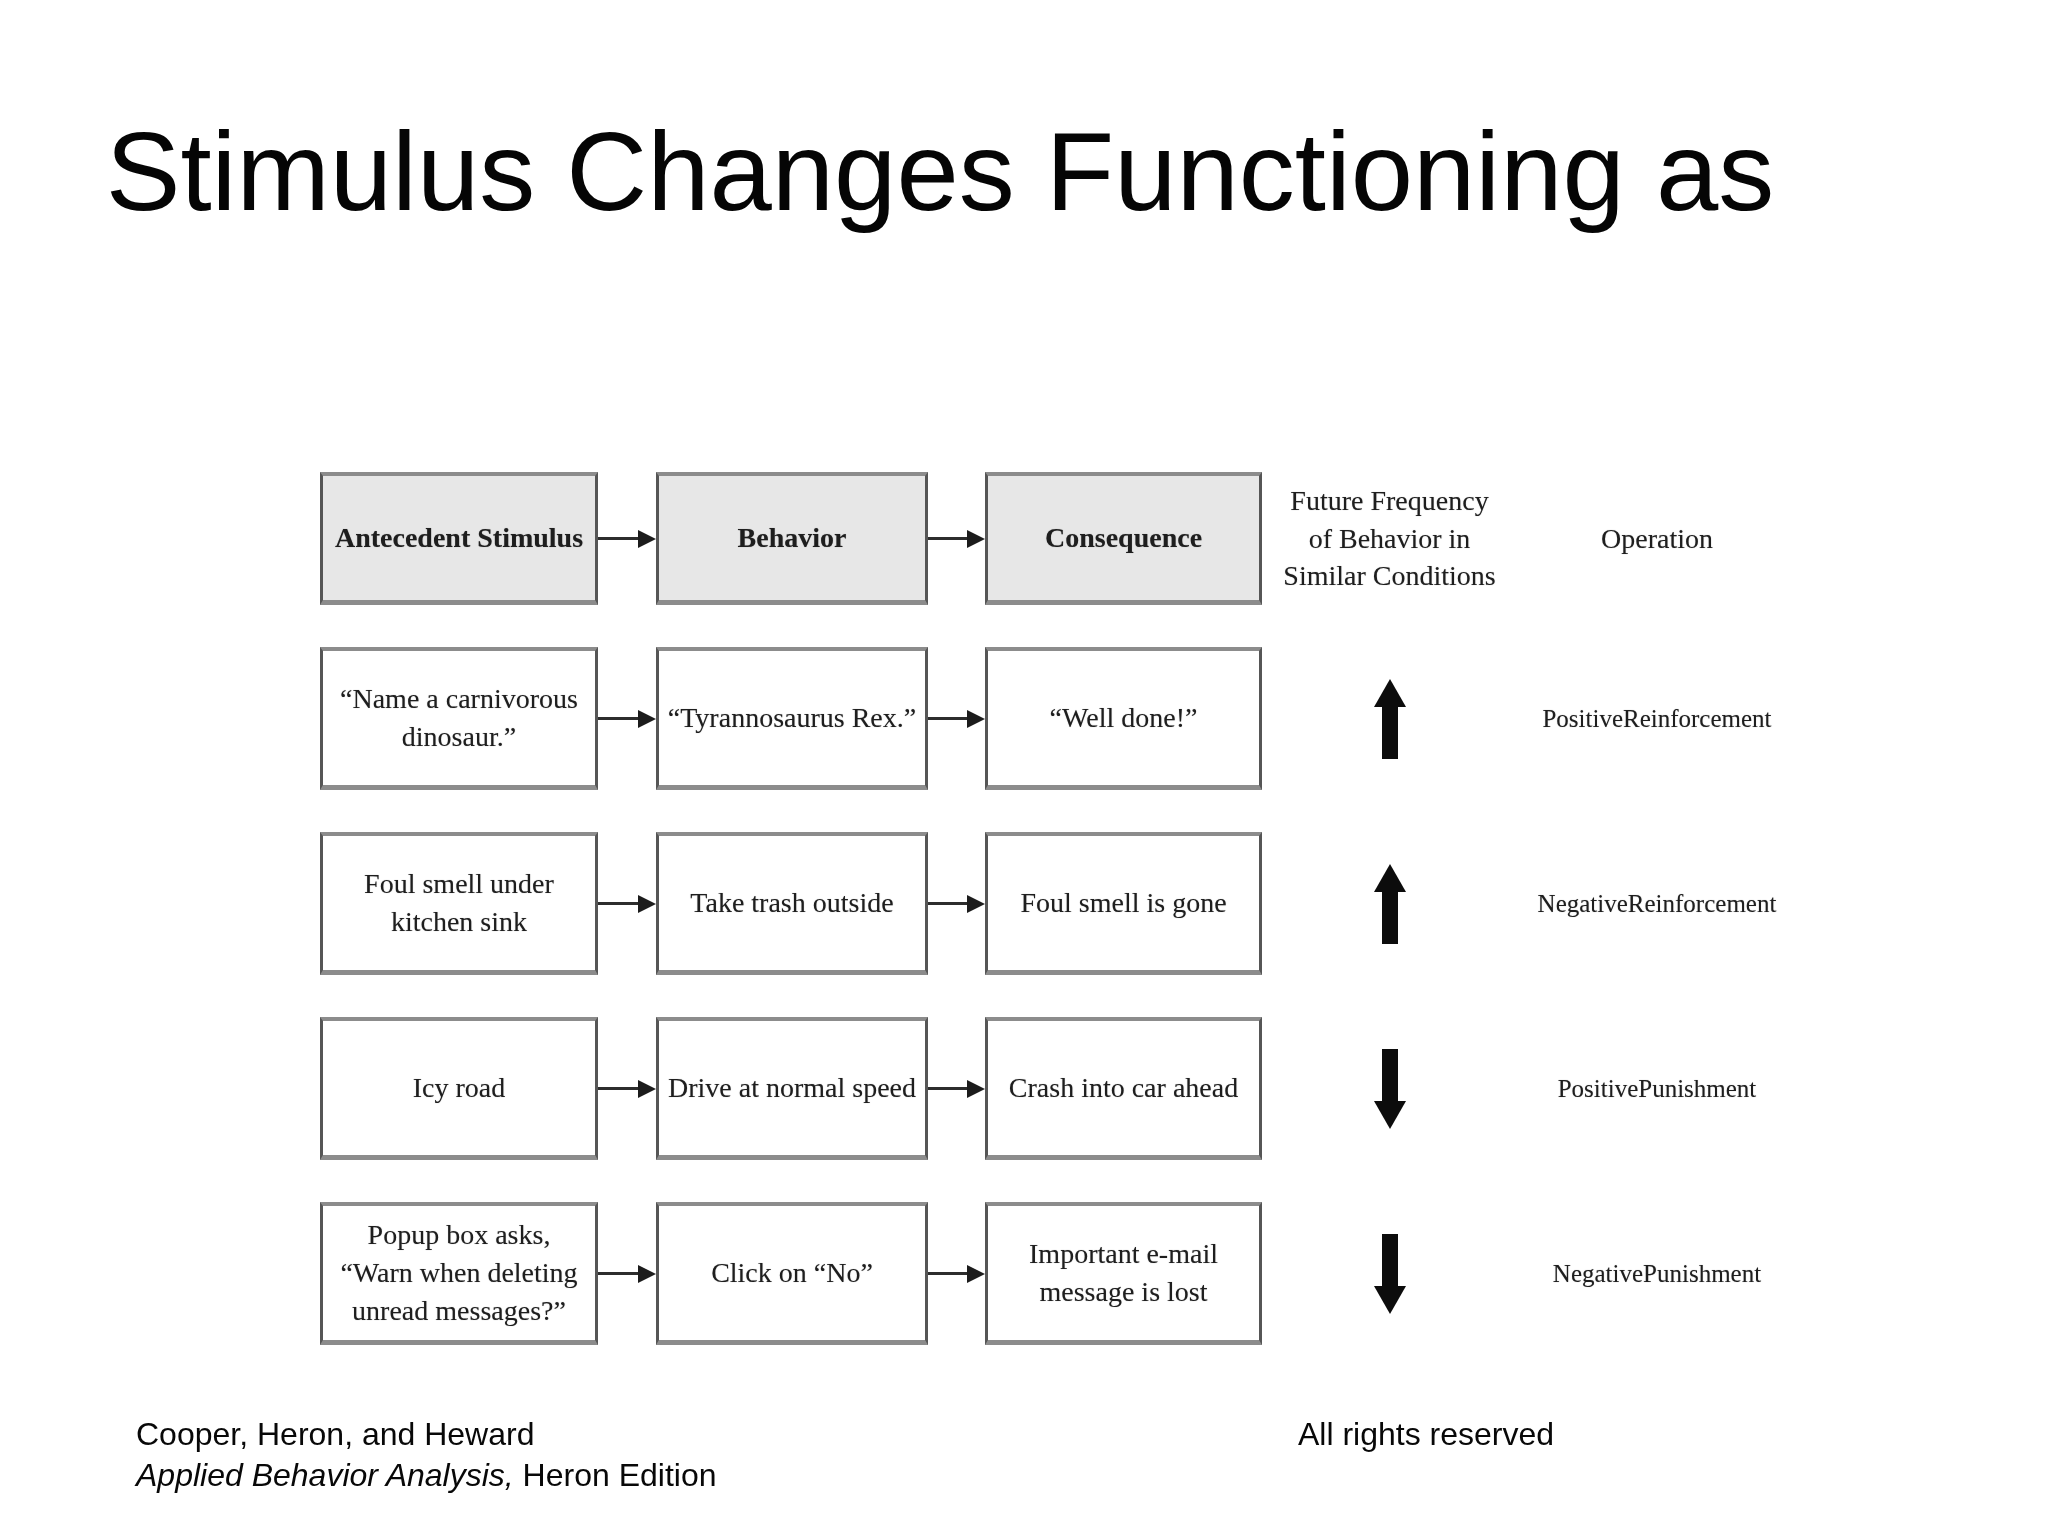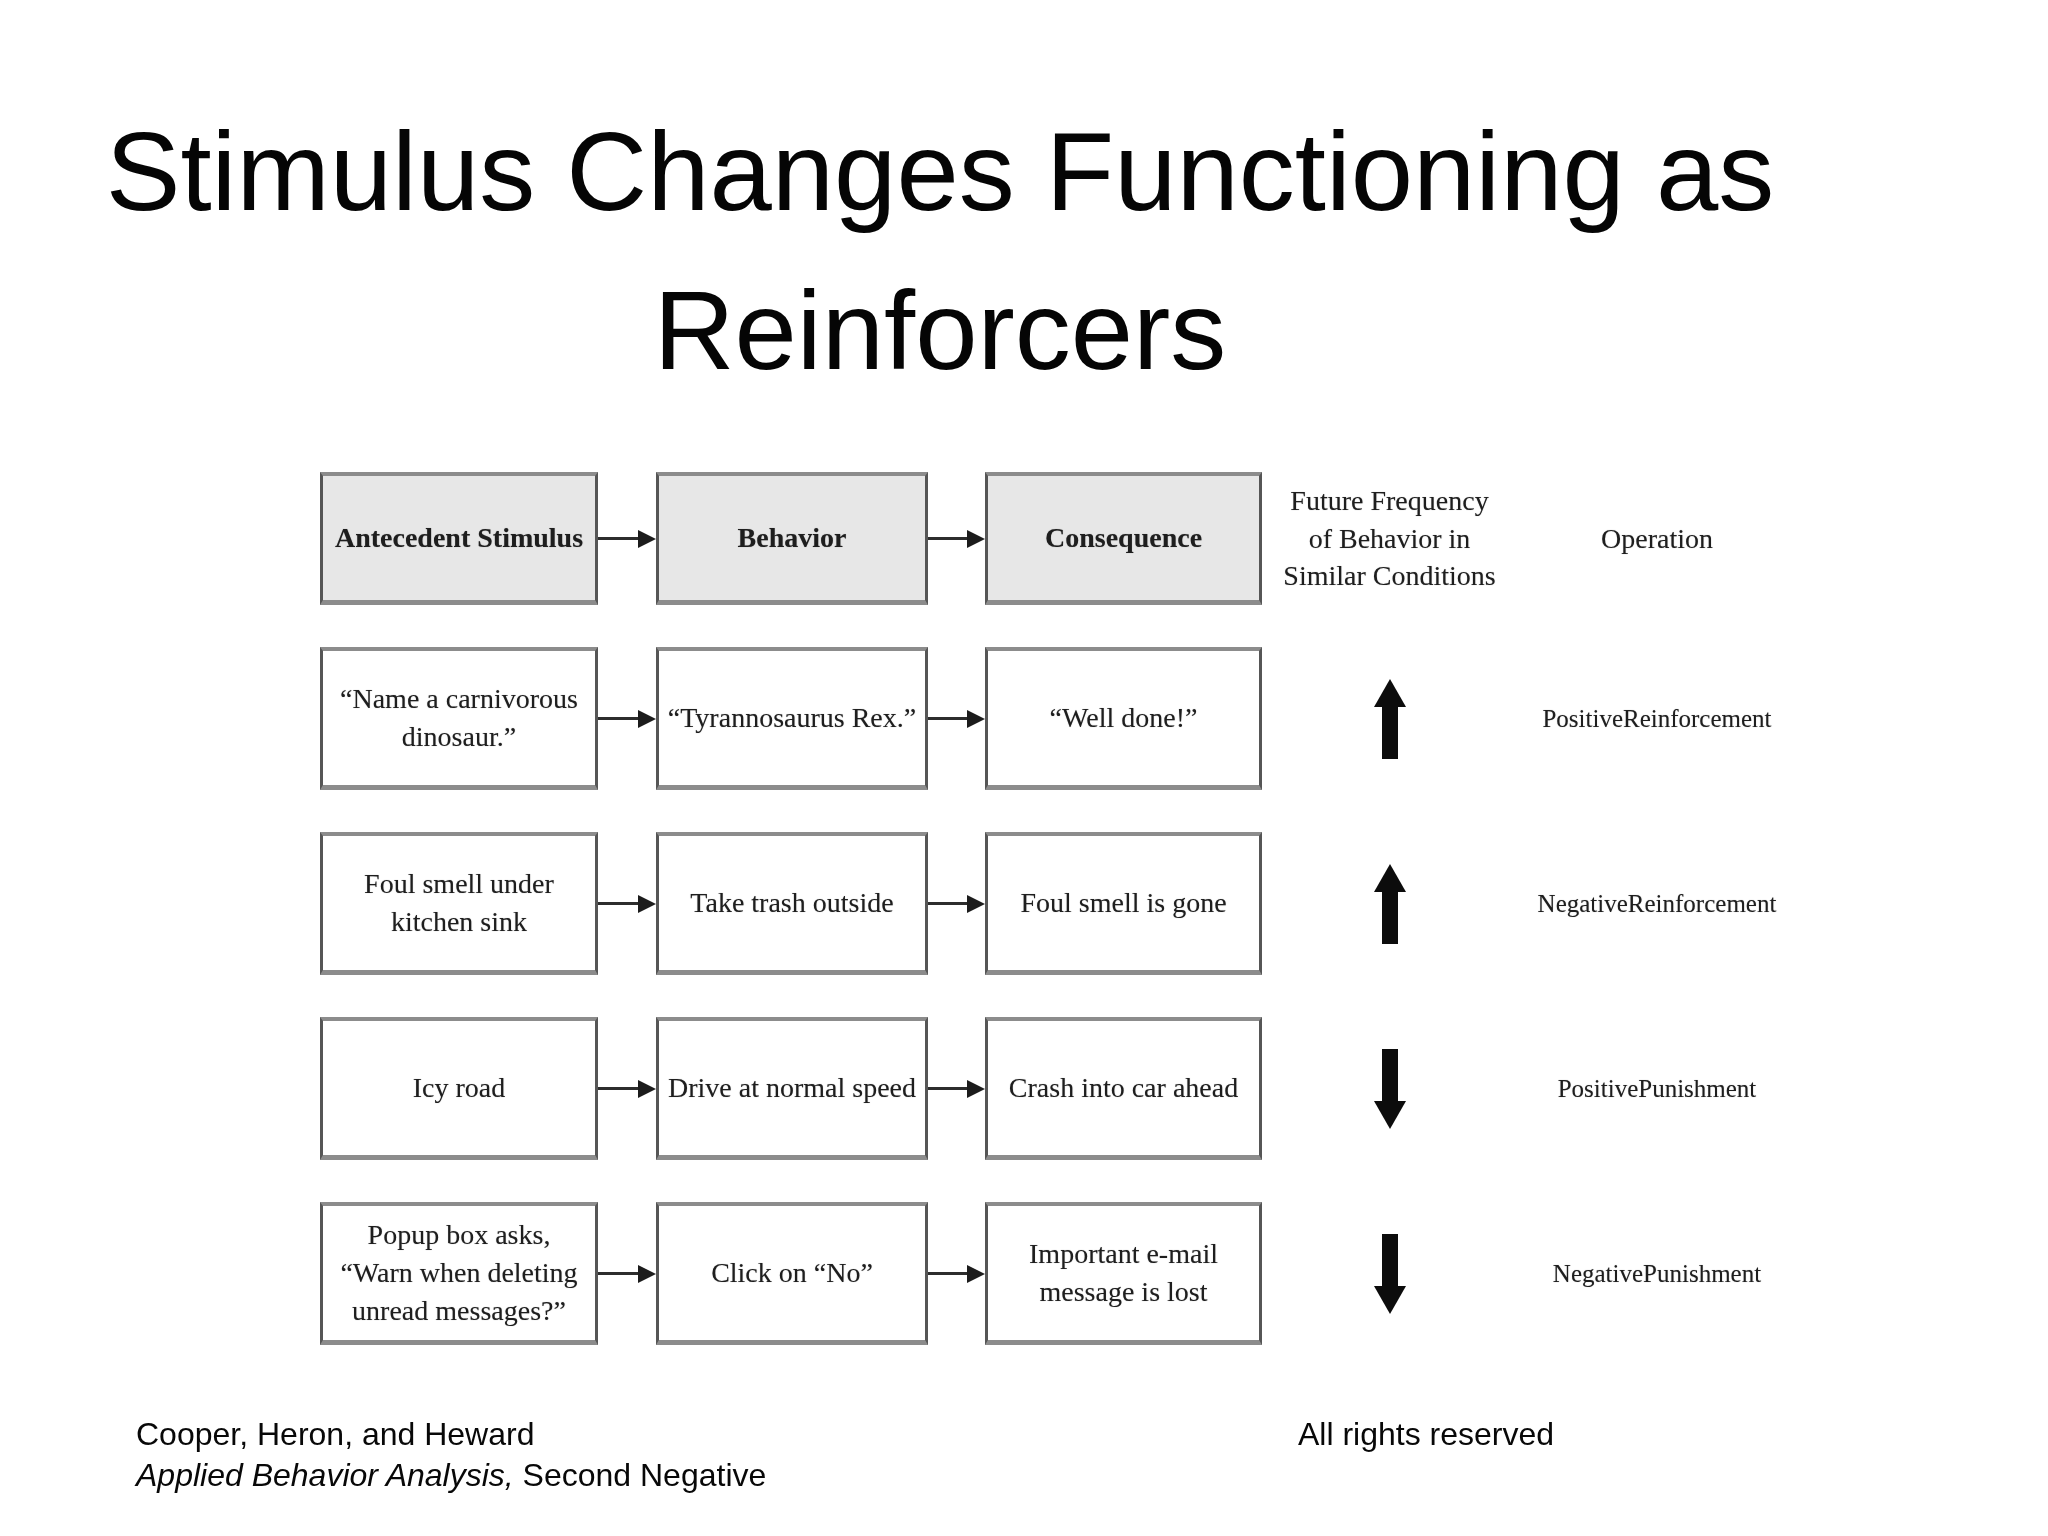--- a/index.html
+++ b/index.html
@@ -129,21 +129,20 @@
   }
   .footer-left  { left: 136px; }
   .footer-right { left: 1298px; }
   .italic { font-style: italic; }
 </style>
 </head>
 <body>
 
 <h1 class="title">
   <div>Stimulus Changes Functioning as</div>
-  <div>Reinforcers</div>
 </h1>
 
 <div class="diagram">
 
   <div class="drow">
     <div class="cell box hdr">Antecedent Stimulus</div>
     <div class="cell">
       <div class="harrow">
         <div class="hline"></div>
         <div class="hhead"></div>
@@ -274,18 +273,18 @@
     <div class="cell op">
       <div>Negative</div>
       <div>Punishment</div>
     </div>
   </div>
 
 </div>
 
 <div class="footer footer-left">
   <div>Cooper, Heron, and Heward</div>
-  <div><span class="italic">Applied Behavior Analysis,</span><span> Second Negative</span></div>
+  <div><span class="italic">Applied Behavior Analysis,</span><span> Heron Edition</span></div>
 </div>
 
 <div class="footer footer-right">
   <div>All rights reserved</div>
 </div>
 
 </body></html>

